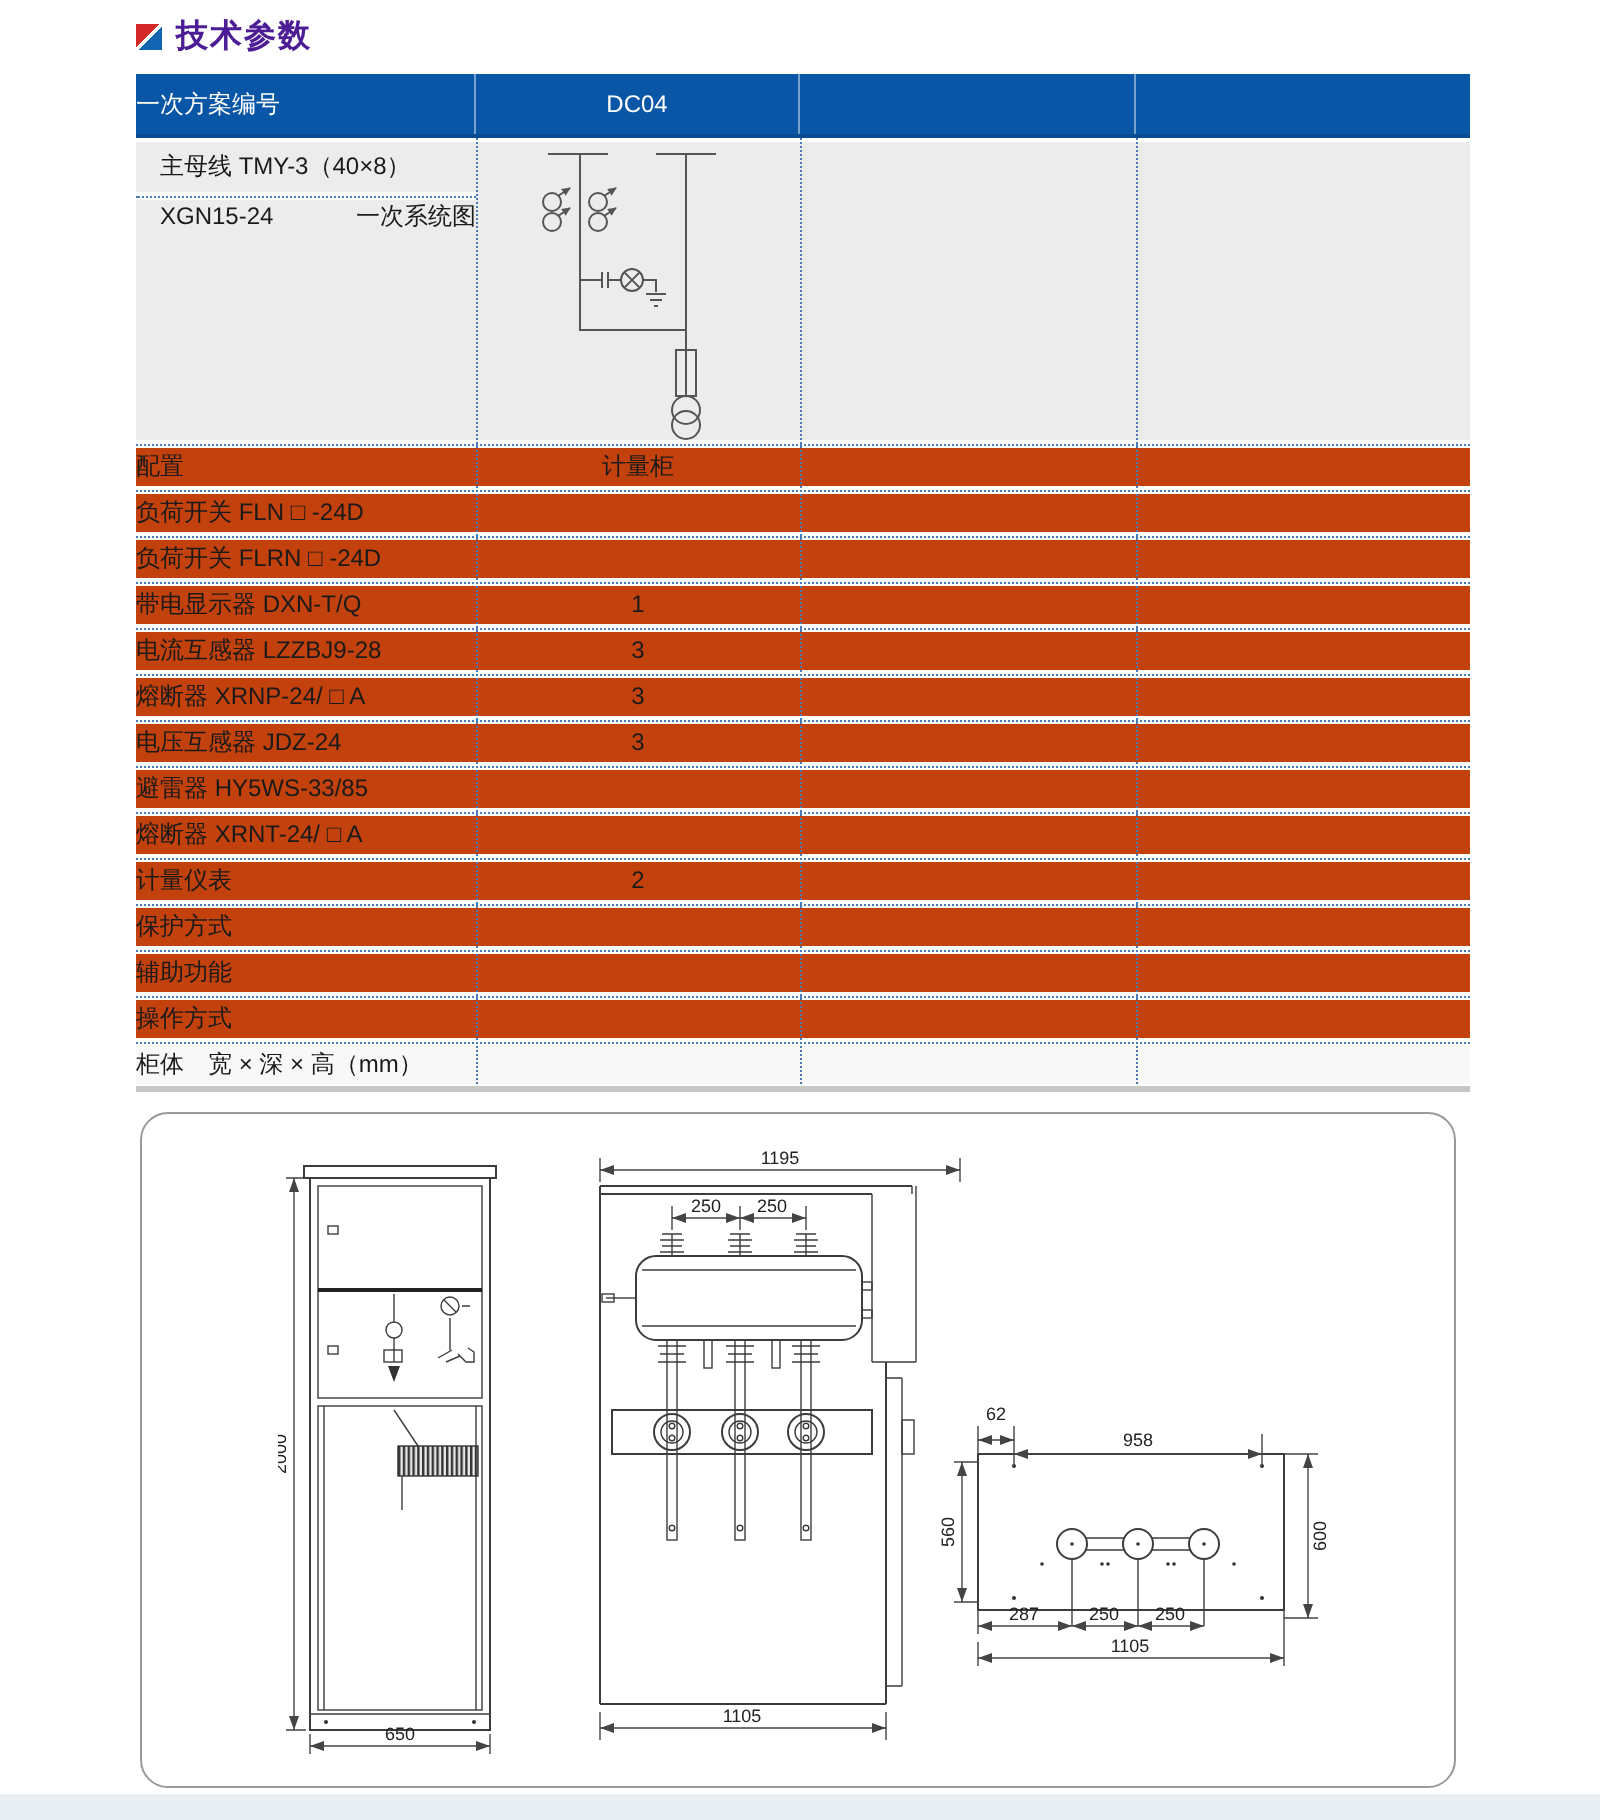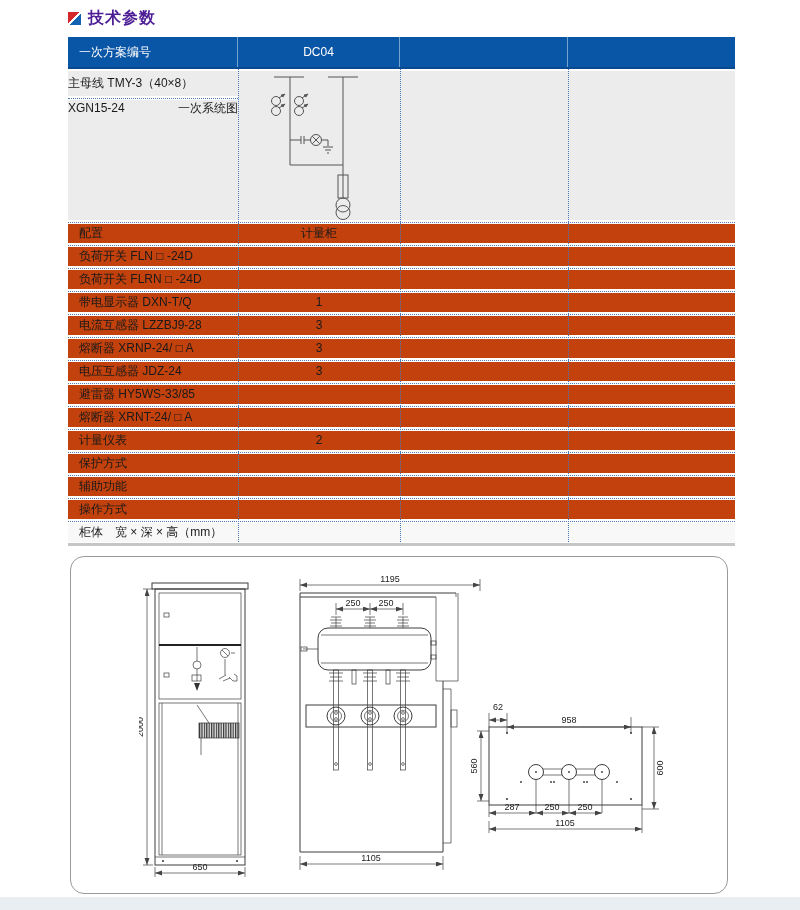--- a/index.html
+++ b/index.html
@@ -12,39 +12,39 @@
       background:linear-gradient(135deg,#d3282a 0 46%,#ffffff 46% 54%,#1263b2 54% 100%)}
   .title-text{font-size:16px;font-weight:bold;color:#4c1d95;margin:0;letter-spacing:1px}
 
   
   .spec-table{position:absolute;left:68px;top:37px;width:667px}
   .thead{display:flex;height:30px;background:#0a56a6;border-bottom:2px solid #0a4a90}
   .th{color:#fff;font-size:12px;line-height:30px;box-sizing:border-box;
       border-right:1px solid rgba(255,255,255,.45)}
   .th:last-child{border-right:none}
   .c1{width:170px}.c2{width:162px}.c3{width:168px}.c4{width:167px}
-  .th.c1,.td.c1{padding-left:11px;box-sizing:border-box}
+  .th.c1,.td.c1{padding-left:0;box-sizing:border-box}
   .th.c2,.val{text-align:center}
 
   .tbody{position:relative;padding-top:2px}
   .vline{position:absolute;top:0;bottom:0;width:0;border-left:1px dotted #4a79b8;z-index:3}
   .v1{left:170px}.v2{left:332px}.v3{left:500px}
 
   .sep{position:relative;margin-bottom:4px}
   .sep::after{content:"";position:absolute;left:0;right:0;bottom:-3px;
       border-top:1px dotted #4a79b8}
 
   .t-row{display:flex;background:#c2410c;height:19px}
   .t-row.light{background:#f8f8f8;margin-bottom:1px}
   .td{font-size:12px;line-height:19px;color:#1a1a1a;box-sizing:border-box;
       white-space:nowrap;overflow:hidden}
 
   .merged{display:flex;height:149px}
   .mcol1{width:170px;display:flex;flex-direction:column}
-  .mcell{background:#ececec;font-size:12px;color:#1a1a1a;padding-left:0;box-sizing:border-box}
+  .mcell{background:#ececec;font-size:12px;color:#1a1a1a;padding-left:12px;box-sizing:border-box}
   .busbar{height:25px;line-height:25px}
   .system{flex:1;display:flex;justify-content:space-between;line-height:16px}
   .mcol2{width:162px;background:#ececec;position:relative}
   .mcol2 svg{position:absolute;left:0;top:0}
   .mcol3{width:168px;background:#ececec}
   .mcol4{width:167px;background:#ececec}
   .table-bottom-bar{height:3px;background:#c6c6c6}
 
   
   .drawing-card{position:absolute;left:70px;top:556px;width:658px;height:338px;

